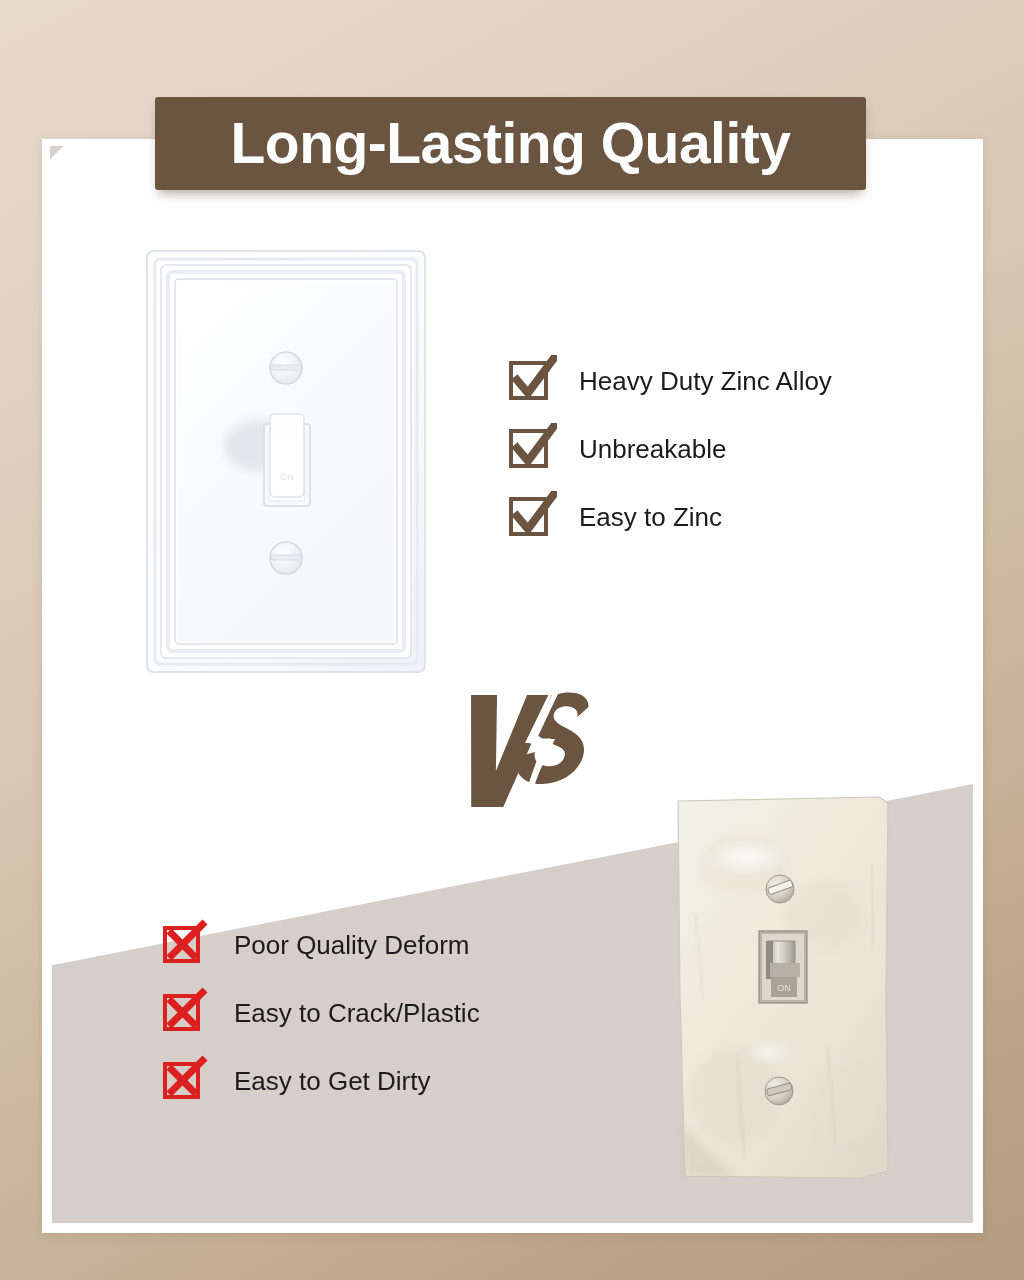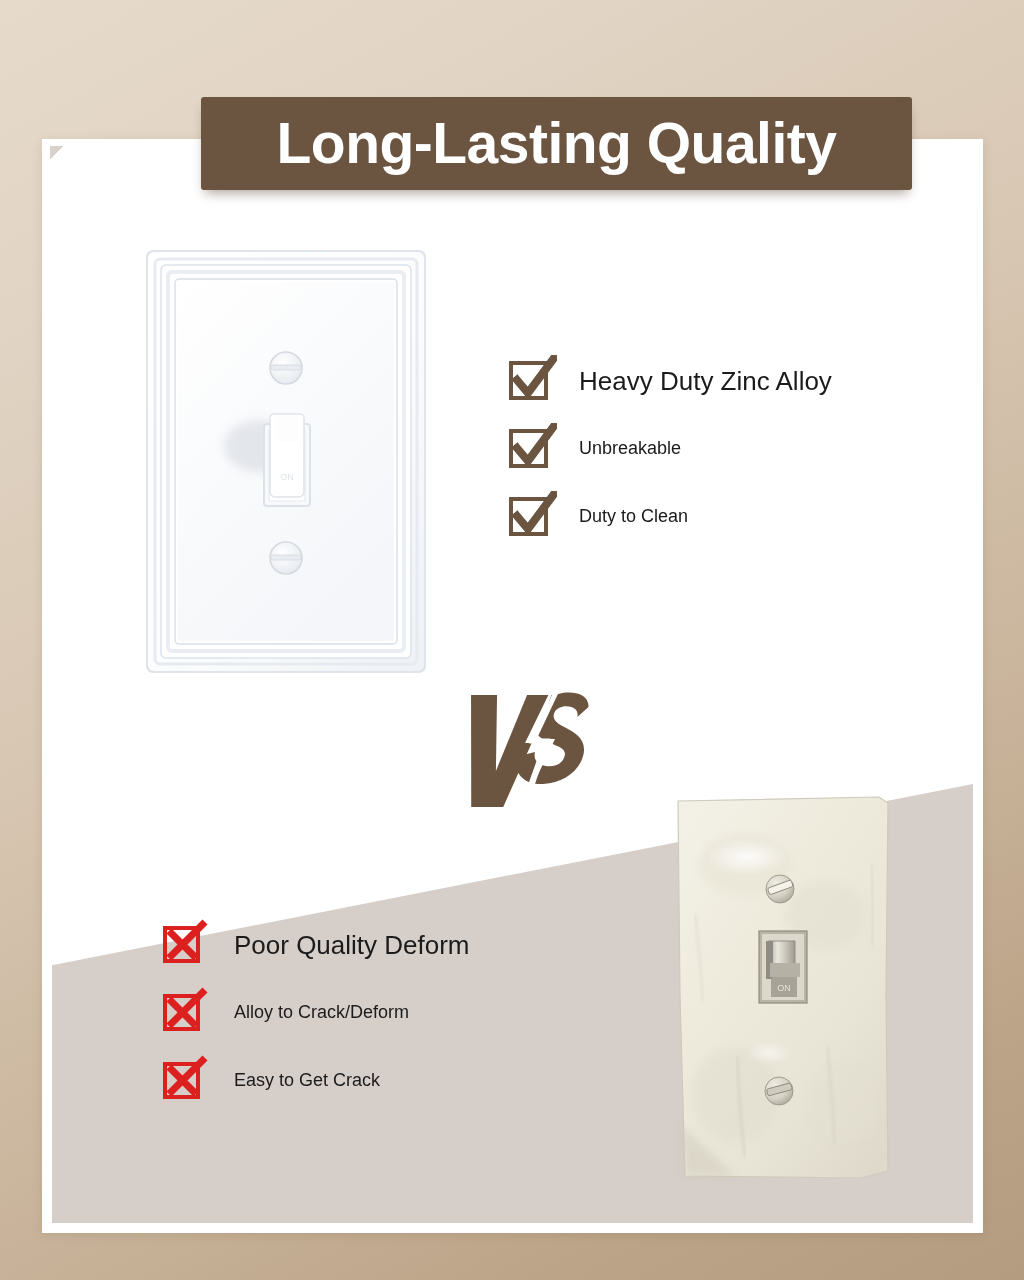--- a/index.html
+++ b/index.html
@@ -65,21 +65,20 @@
     top: 97px;
     width: 711px;
     height: 93px;
     background: #6b5440;
     border-radius: 3px;
     box-shadow: 0 7px 11px -4px rgba(70,52,36,0.45);
     display: flex;
     align-items: center;
     justify-content: center;
     z-index: 6;
-    margin-left: 46px;
   }
   .banner-title {
     color: #ffffff;
     font-size: 57px;
     font-weight: bold;
     letter-spacing: -0.5px;
     line-height: 1;
     white-space: nowrap;
     font-family: "Liberation Sans", sans-serif;
   }
@@ -139,21 +138,21 @@
     height: 68px;
   }
   .row .mark {
     flex: 0 0 auto;
     width: 52px;
     height: 52px;
     position: relative;
     margin-right: 22px;
   }
   .row .label {
-    font-size: 18px;
+    font-size: 26px;
     color: #1b1b1b;
     line-height: 1.1;
     white-space: nowrap;
     font-family: "Liberation Sans", sans-serif;
   }
   .row.emphasis .label { font-weight: normal; font-size: 26px; }
 
   
   .cbox {
     position: absolute;
@@ -367,21 +366,21 @@
       <span class="label">Unbreakable</span>
     </div>
 
     <div class="row">
       <span class="mark">
         <span class="cbox"></span>
         <svg class="ctick" viewBox="0 0 50 50" xmlns="http://www.w3.org/2000/svg">
           <path d="M10 25 L21 38 L47 3" fill="none" stroke="#6b5440" stroke-width="8" stroke-linecap="square" stroke-linejoin="miter"></path>
         </svg>
       </span>
-      <span class="label">Duty to Clean</span>
+      <span class="label">Easy to Zinc</span>
     </div>
   </div>
 
   <div class="list list-bad">
 
     <div class="row emphasis">
       <span class="mark">
         <span class="xbox"></span>
         <svg class="xmark" viewBox="0 0 50 50" xmlns="http://www.w3.org/2000/svg">
           <path d="M9 12 L36 39" stroke="#dc1f1f" stroke-width="7" stroke-linecap="butt"></path>
@@ -392,31 +391,31 @@
     </div>
 
     <div class="row">
       <span class="mark">
         <span class="xbox"></span>
         <svg class="xmark" viewBox="0 0 50 50" xmlns="http://www.w3.org/2000/svg">
           <path d="M9 12 L36 39" stroke="#dc1f1f" stroke-width="7" stroke-linecap="butt"></path>
           <path d="M9 39 L45 3" stroke="#dc1f1f" stroke-width="7" stroke-linecap="butt"></path>
         </svg>
       </span>
-      <span class="label">Alloy to Crack/Deform</span>
+      <span class="label">Easy to Crack/Plastic</span>
     </div>
 
     <div class="row">
       <span class="mark">
         <span class="xbox"></span>
         <svg class="xmark" viewBox="0 0 50 50" xmlns="http://www.w3.org/2000/svg">
           <path d="M9 12 L36 39" stroke="#dc1f1f" stroke-width="7" stroke-linecap="butt"></path>
           <path d="M9 39 L45 3" stroke="#dc1f1f" stroke-width="7" stroke-linecap="butt"></path>
         </svg>
       </span>
-      <span class="label">Easy to Get Crack</span>
+      <span class="label">Easy to Get Dirty</span>
     </div>
   </div>
 </div>
 
 <div class="banner">
   <span class="banner-title">Long-Lasting Quality</span>
 </div>
 
 </body></html>

